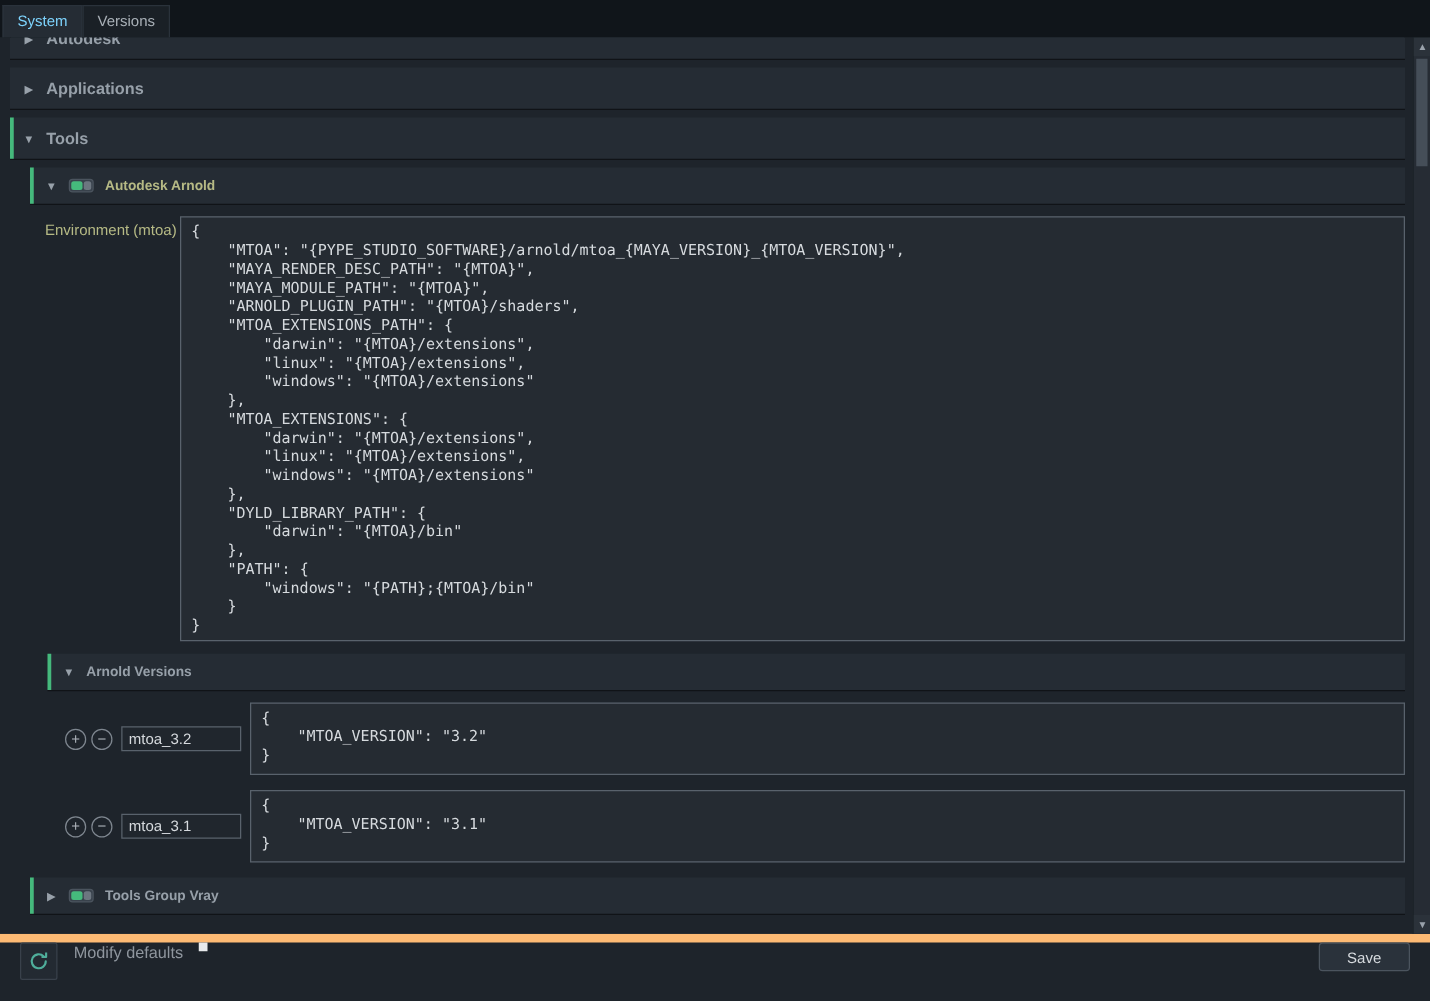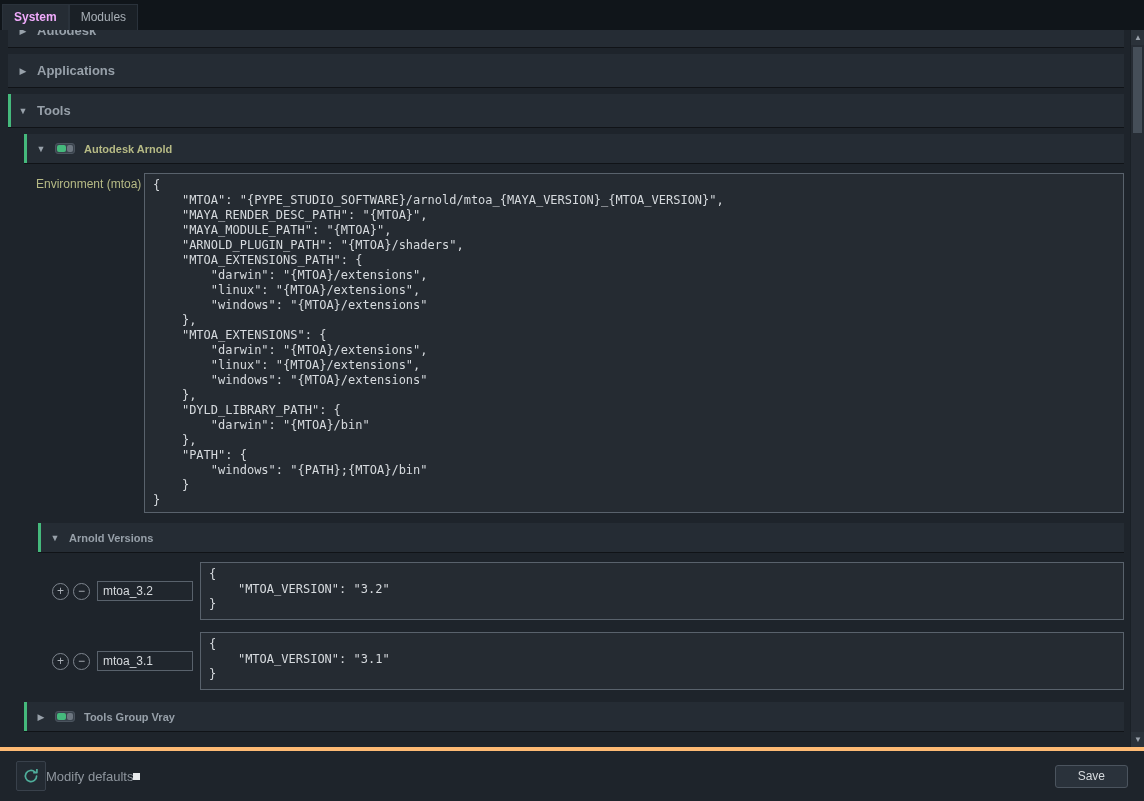--- a/index.html
+++ b/index.html
@@ -16,21 +16,21 @@
     --text-light:#d6dade;
   }
   *{box-sizing:border-box;margin:0;padding:0;}
   html,body{width:1144px;height:801px;background:var(--bar-bg);}
   body{font-family:"Liberation Sans",sans-serif;font-size:13px;color:var(--text-gray);}
   .app{width:1144px;height:801px;display:flex;flex-direction:column;background:var(--page-bg);overflow:hidden;}
 
   
   .tabbar{height:30px;flex:0 0 30px;background:var(--bar-bg);display:flex;align-items:flex-end;padding-left:2px;}
   .tab{padding:5px 11px 6px 11px;font-size:12px;color:#a9b0b7;background:#1a2026;border:1px solid #2a323b;border-bottom:none;cursor:pointer;}
-  .tab.active{background:#252c34;color:#f0abfc;font-weight:bold;}
+  .tab.active{background:#252c34;color:#7dd3fc;}
 
   
   .content{flex:1 1 auto;position:relative;overflow:hidden;background:var(--page-bg);}
   .scrollcontent{position:absolute;left:0;top:0;right:14px;bottom:0;overflow:hidden;}
 
   .section-header{height:33px;display:flex;align-items:center;gap:9px;
     background:var(--row-bg);margin:0 6px 7px 8px;padding:0 10px;
     box-shadow:0 1px 0 rgba(0,0,0,.45);cursor:pointer;}
   .section-header.accent{border-left:3px solid var(--accent-green);padding-left:7px;}
   .section-header.clipped{margin-top:-16px;}
@@ -69,36 +69,36 @@
 
   
   .scrollbar{position:absolute;top:0;right:0;bottom:0;width:14px;background:#262c34;border-left:1px solid #1a2026;}
   .sb-arrow{position:absolute;left:0;width:14px;height:15px;display:flex;align-items:center;justify-content:center;
     font-size:8px;color:#9aa2ab;cursor:pointer;background:#2b323a;}
   .sb-arrow.up{top:0;}
   .sb-arrow.down{bottom:0;}
   .sb-thumb{position:absolute;left:2px;right:2px;top:17px;height:86px;background:#454e58;cursor:pointer;}
 
   
-  .footer{flex:0 0 54px;border-top:4px solid #fdba74;display:flex;align-items:center;padding:0 16px;background:var(--page-bg);}
+  .footer{flex:0 0 54px;border-top:7px solid #fdba74;display:flex;align-items:flex-start;padding:0 16px;gap:13px;background:var(--page-bg);}
   .refresh-btn{width:30px;height:30px;background:#232a32;border:1px solid #39414b;border-radius:2px;
     display:flex;align-items:center;justify-content:center;cursor:pointer;}
   .modify-label{font-size:13px;color:#8f969e;}
   .modify-indicator{width:7px;height:7px;background:#e8eaec;display:inline-block;cursor:pointer;}
   .save-btn{margin-left:auto;height:23px;padding:0 22px;background:#2a323b;border:1px solid #4b545e;border-radius:3px;
     color:var(--text-light);font-size:12px;cursor:pointer;font-family:"Liberation Sans",sans-serif;}
 </style>
 </head>
 <body>
 
 <div class="app">
 
   <div class="tabbar">
     <div class="tab active">System</div>
-    <div class="tab">Modules</div>
+    <div class="tab">Versions</div>
   </div>
 
   <div class="content">
     <div class="scrollcontent">
 
       <div class="section-header clipped">
         <span class="arrow">▶</span>
         <span class="hlabel">Autodesk</span>
       </div>
 

